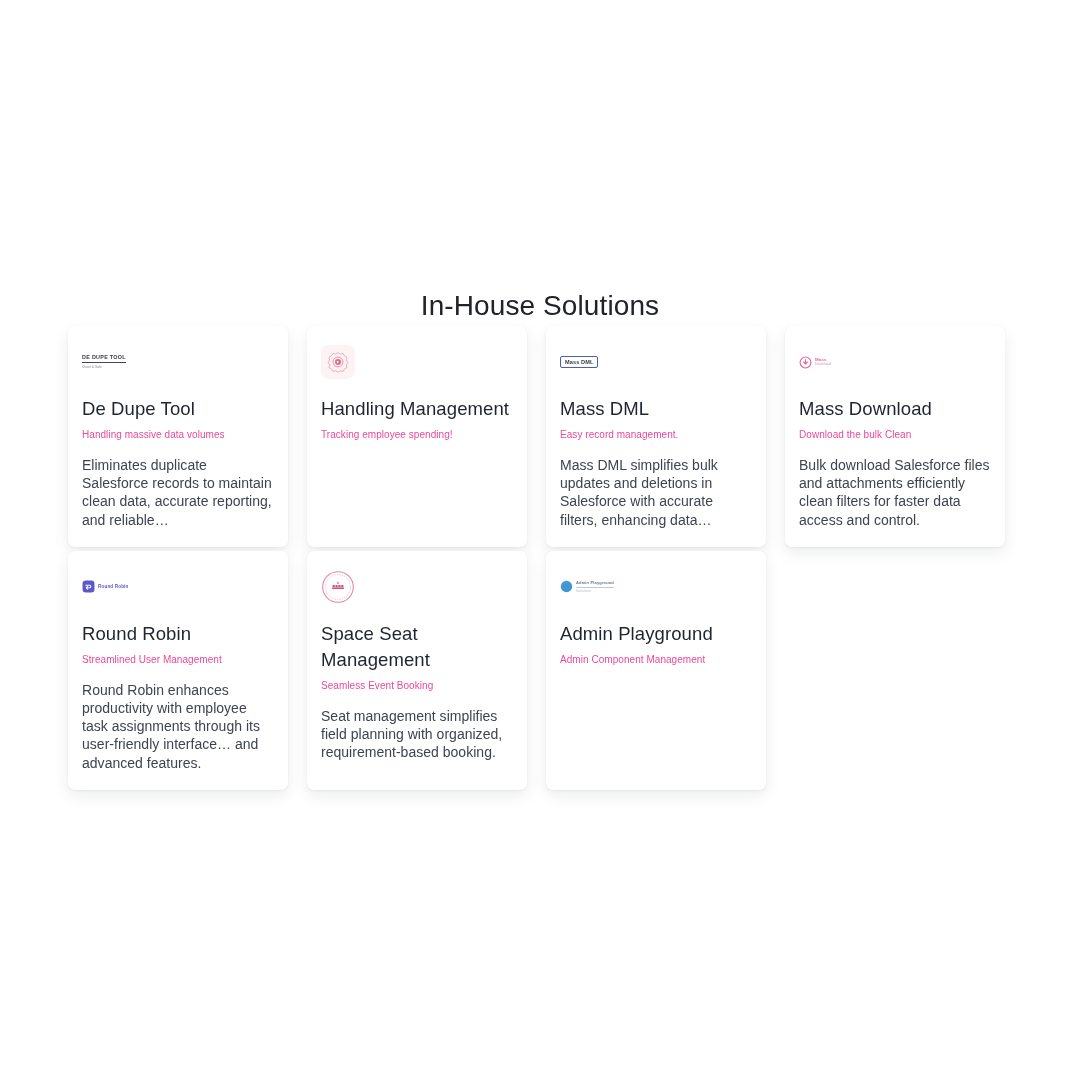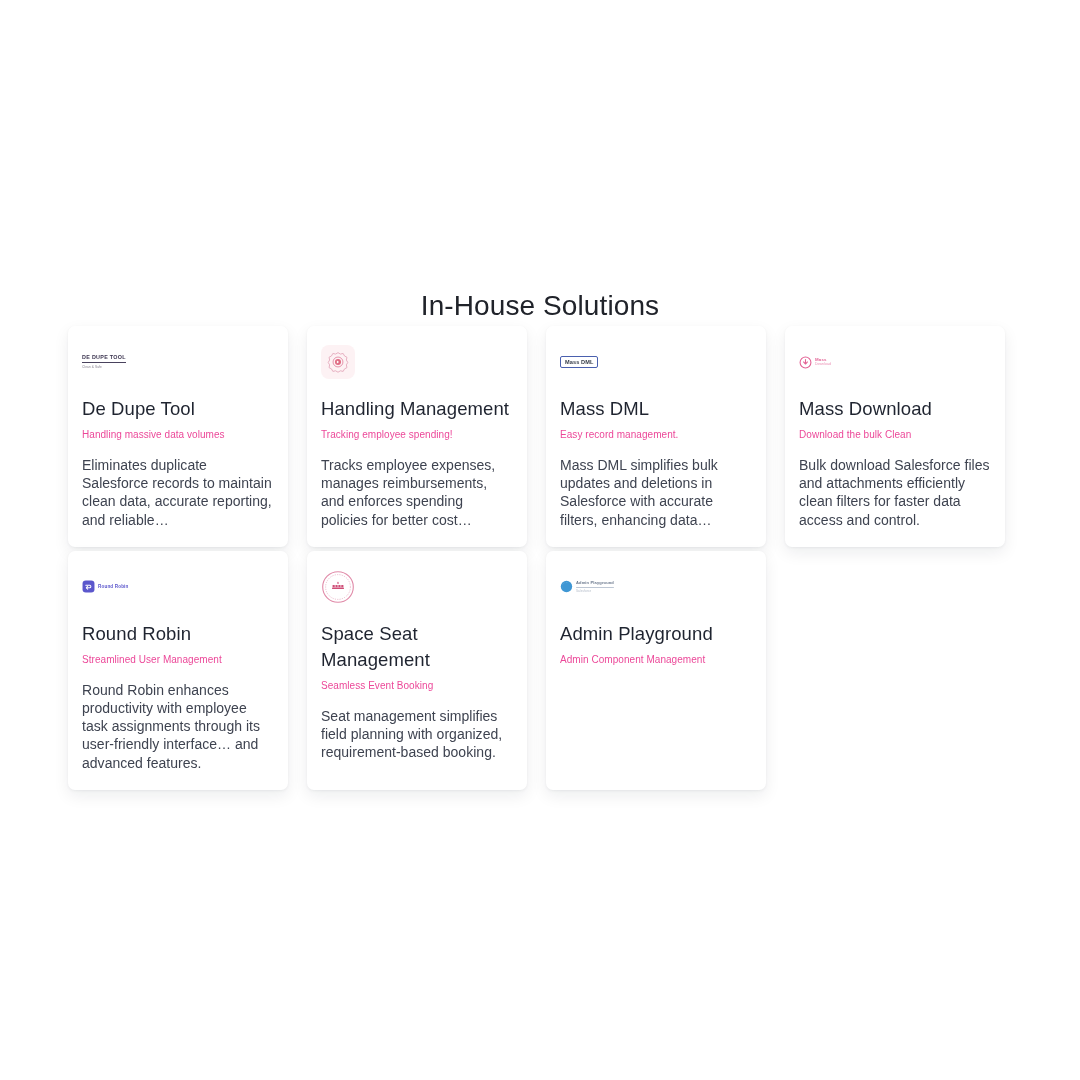--- a/index.html
+++ b/index.html
@@ -190,21 +190,20 @@
           <svg width="22" height="22" viewBox="0 0 40 40">
             <path d="M20 3 l4.4 2.6 5-1.1 2.4 4.5 4.5 2.4 -1.1 5 2.6 4.4 -2.6 4.4 1.1 5 -4.5 2.4 -2.4 4.5 -5 -1.1 -4.4 2.6 -4.4 -2.6 -5 1.1 -2.4 -4.5 -4.5 -2.4 1.1 -5 -2.6 -4.4 2.6 -4.4 -1.1 -5 4.5 -2.4 2.4 -4.5 5 1.1 Z" fill="none" stroke="#e4a7bb" stroke-width="1.6"></path>
             <circle cx="20" cy="20" r="9" fill="none" stroke="#e07f9d" stroke-width="1.5"></circle>
             <circle cx="20" cy="20" r="5.5" fill="#d9536f" opacity="0.85"></circle>
             <path d="M18 17.2 l4 2.8 -4 2.8 Z" fill="#ffffff"></path>
           </svg>
         </div>
       </div>
       <div class="card-title">Handling Management</div>
       <div class="card-subtitle">Tracking employee spending!</div>
-      <div class="card-desc">Tracks employee expenses, manages reimbursements, and enforces spending policies for better cost…</div>
     </div>
 
     <div class="card row1">
       <div class="logo-wrap">
         <div class="logo logo-box">
           <div class="logo-word">
             <span class="w-main">Mass DML</span>
           </div>
         </div>
       </div>

